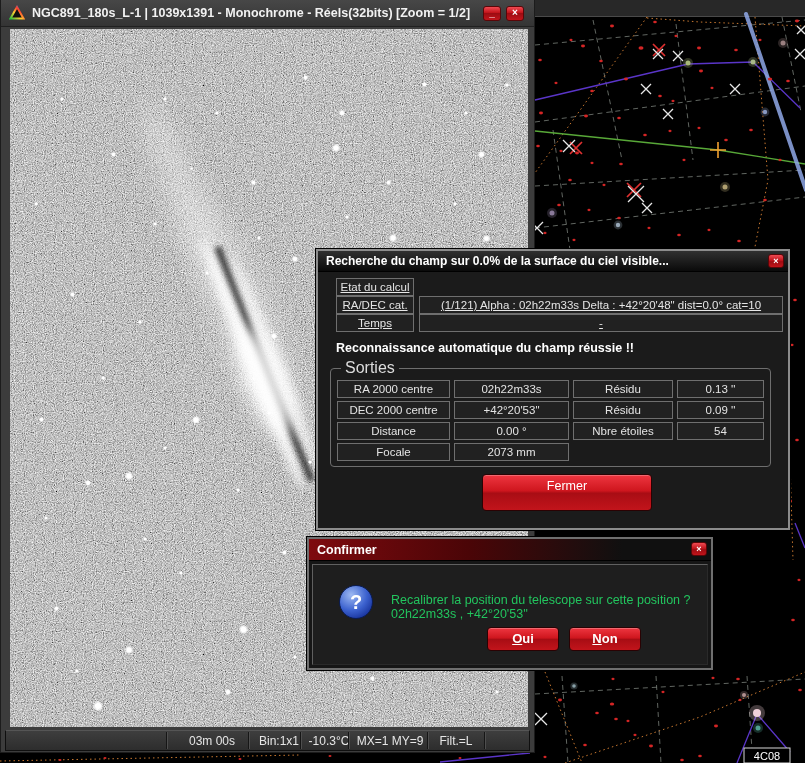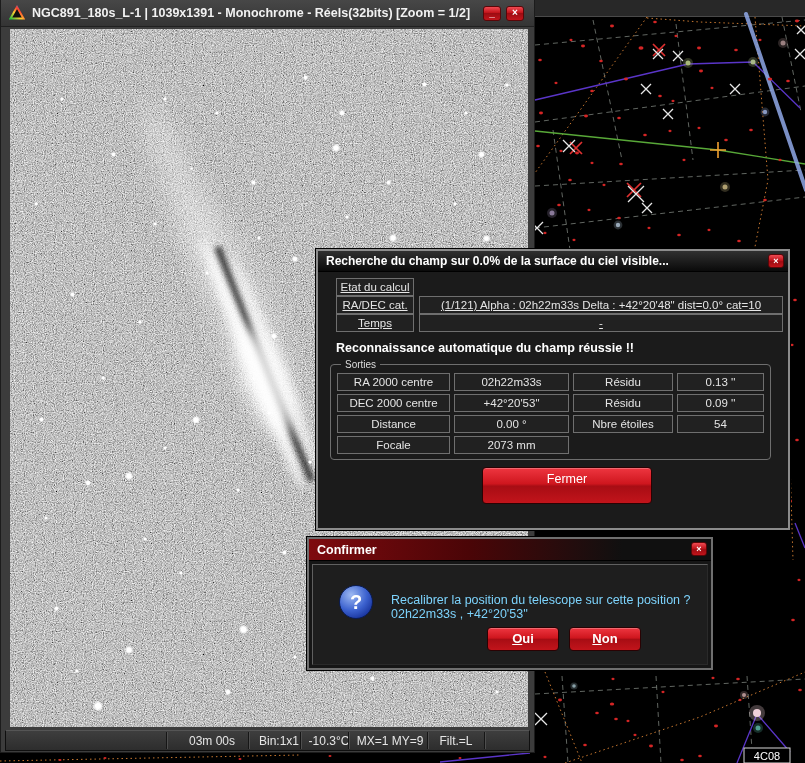--- a/index.html
+++ b/index.html
@@ -65,39 +65,39 @@
   .solve-dialog{left:316px;top:249px;width:474px;height:281px;z-index:20;}
   .sd-body{padding:6px 5px 0 18px;}
   .irow{display:flex;gap:5px;text-decoration:underline;}
   .cell{height:18px;display:flex;align-items:center;justify-content:center;background:#212121;
         border:1px solid #6f6f6f;color:#e4e4e4;font-size:11.5px;white-space:nowrap;overflow:hidden;}
   .irow .lab{width:78px;}
   .irow .val{flex:1;}
   .success{margin:9px 0 4px 0;font-weight:bold;font-size:12.5px;color:#fff;}
   fieldset.sorties{margin:2px 12px 0 -6px;border:1px solid #6e6e6e;border-radius:4px;
                    padding:3px 6px 2px 6px;}
-  fieldset.sorties legend{font-size:10px;color:#ddd;padding:0 4px;margin-left:4px;}
+  fieldset.sorties legend{font-size:16px;color:#ddd;padding:0 4px;margin-left:4px;}
   .orow{display:flex;gap:4px;margin-bottom:3px;}
   .orow .c1{width:113px;} .orow .c2{width:115px;} .orow .c3{width:100px;} .orow .c4{flex:1;text-align:center;}
   .conf{margin:4px 0 1px 2px;font-size:12px;color:#eee;}
   .conf b{color:#fff;}
   .fermer{width:170px;height:37px;margin:7px auto 0 146px;line-height:23px;}
 
   
   .confirm-dialog{left:307px;top:537px;width:406px;height:133px;z-index:30;background:#161616;
                   border-color:#6f6f6f;}
   .cd-title{background:linear-gradient(90deg,#7e0a0e 0%,#4a0507 40%,#101010 78%);height:22px;
             line-height:22px;font-size:12.5px;}
   .cd-body{position:absolute;left:3px;right:3px;top:25px;bottom:3px;background:#1e1e1e;
            border:1px solid #606060;border-right-color:#2a2a2a;border-bottom-color:#2a2a2a;}
   .qicon{position:absolute;left:26px;top:20px;width:34px;height:34px;border-radius:50%;
          border:1px solid #0a1c55;color:#fff;font-weight:bold;font-size:20px;line-height:32px;
          text-align:center;
          background:radial-gradient(circle at 35% 28%,#9db9f2,#3c62cf 50%,#142e96 85%);}
-  .cmsg{position:absolute;left:78px;top:28px;right:14px;font-size:12.5px;color:#7dd3fc;}
+  .cmsg{position:absolute;left:78px;top:28px;right:14px;font-size:12.5px;color:#22c55e;}
   .cbtn{position:absolute;bottom:13px;width:72px;height:24px;line-height:22px;font-weight:bold;
         font-size:13px;}
   .oui{left:174px;} .non{left:256px;}
   .fl{text-decoration:underline;}
 </style>
 </head>
 <body>
 
 <div class="screen">
 

